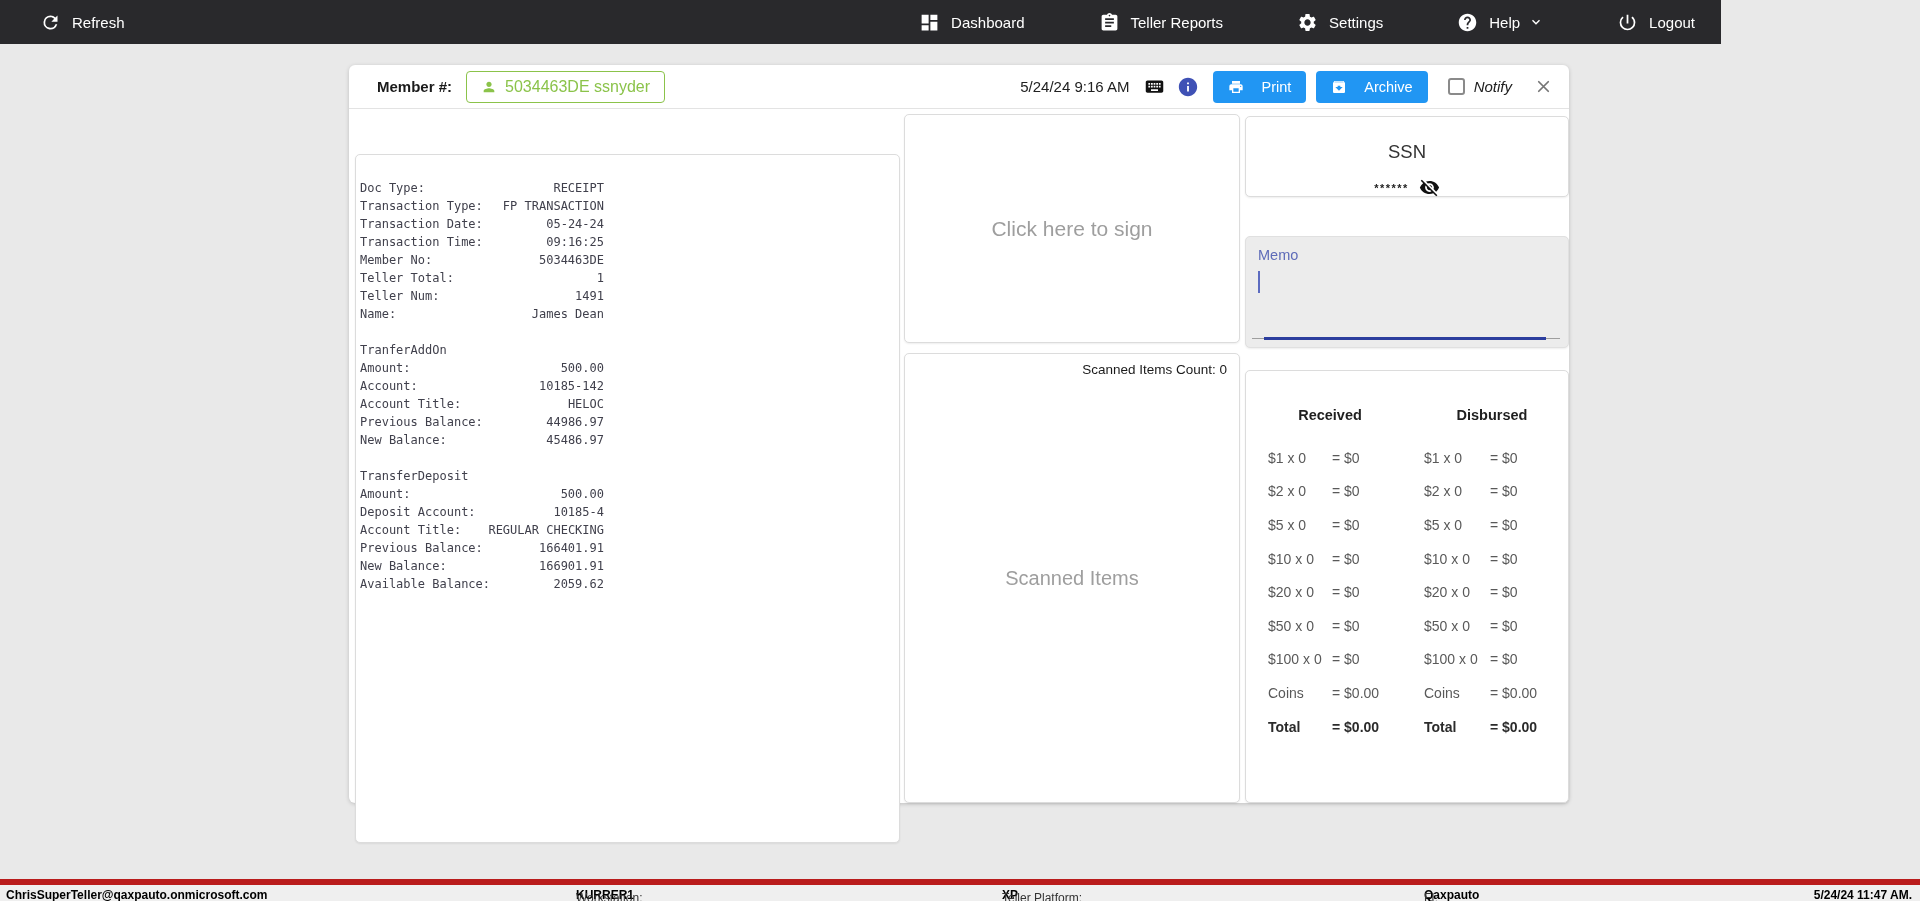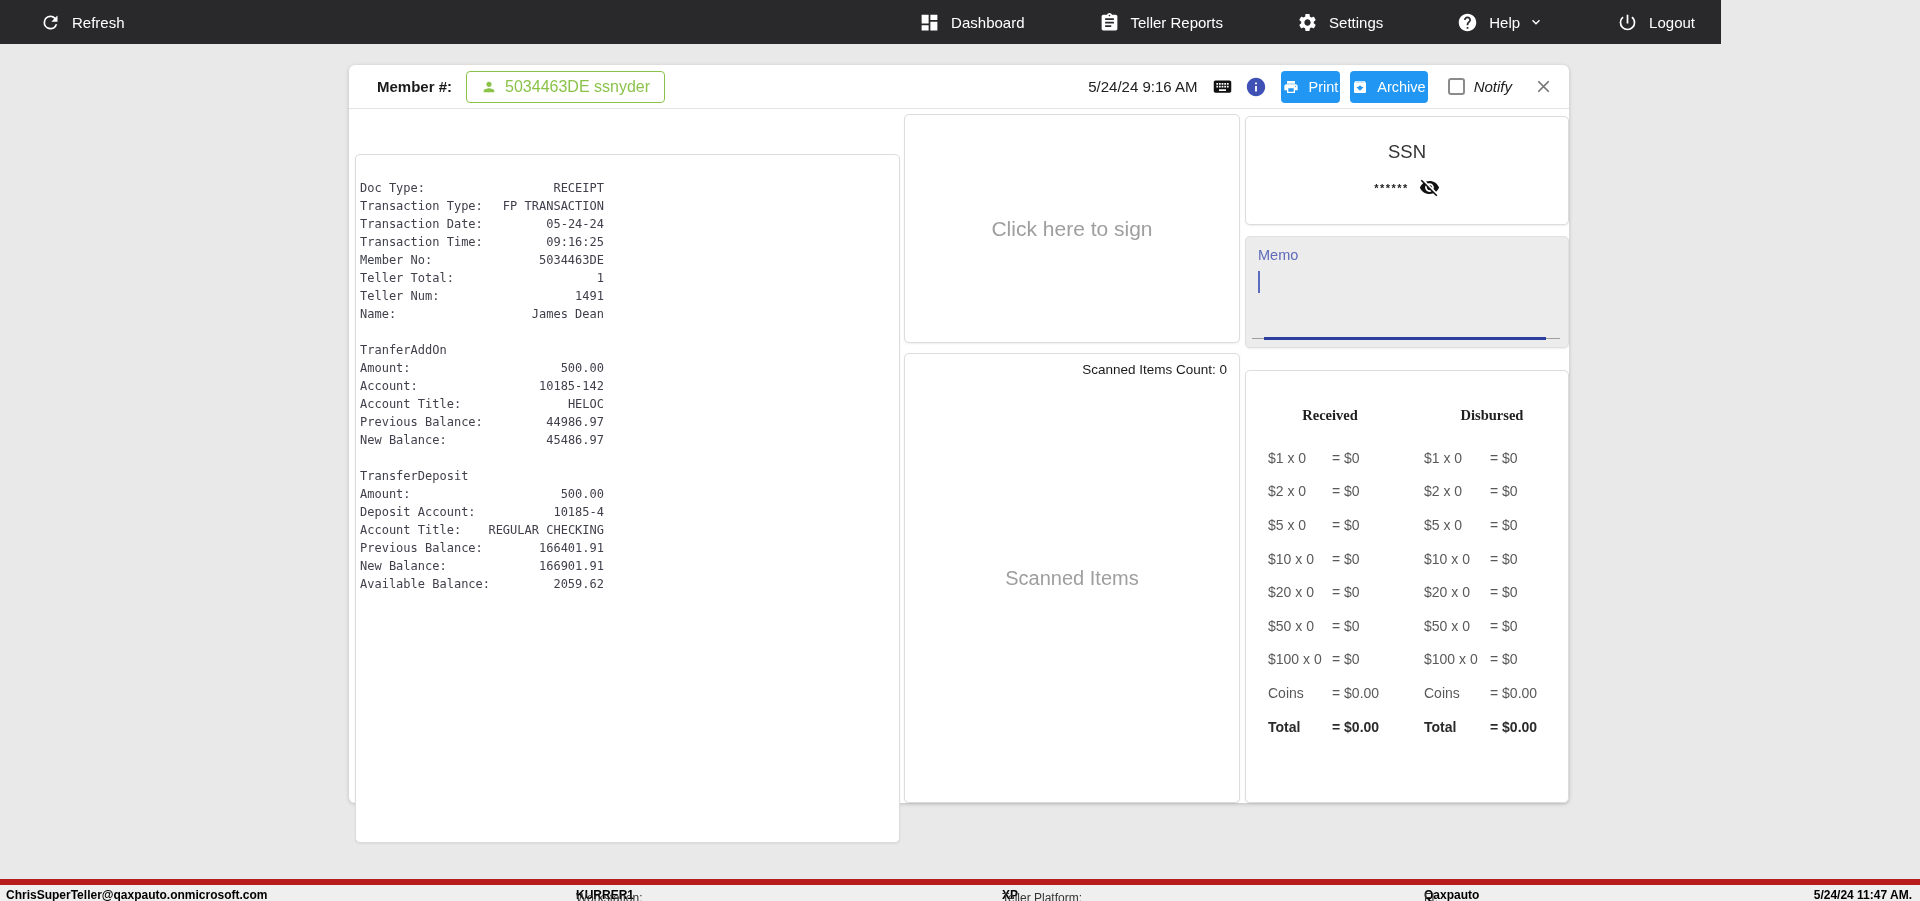--- a/index.html
+++ b/index.html
@@ -20,37 +20,37 @@
 
   .card-header { position:absolute; top:0; left:0; right:0; height:44px; border-bottom:1px solid #e3e3e3;
                  display:flex; align-items:center; }
   .member-label { font-weight:700; font-size:15px; color:#1a1a1a; margin-left:28px; }
   .member-btn { margin-left:14px; display:flex; align-items:center; gap:8px; border:1px solid #8bc34a;
                 border-radius:4px; background:#fff; color:#8bc34a; font-size:16px; padding:6px 14px; cursor:pointer;
                 font-family:"Liberation Sans", sans-serif; }
   .hdr-date { margin-left:auto; font-size:15px; color:#212121; }
   .kbd-icon { width:27px; height:21px; margin-left:12px; }
   .info-icon { width:22px; height:22px; margin-left:9px; cursor:pointer; }
-  .btn-blue { display:flex; align-items:center; gap:9px; background:#2196f3; color:#fff; border:none;
-              border-radius:4px; font-size:14.5px; padding:8px 2px; cursor:pointer;
+  .btn-blue { display:flex; align-items:center; gap:17px; background:#2196f3; color:#fff; border:none;
+              border-radius:4px; font-size:14.5px; padding:8px 15px; cursor:pointer;
               font-family:"Liberation Sans", sans-serif; }
   .btn-print { margin-left:14px; }
   .btn-archive { margin-left:10px; }
   .notify-wrap { margin-left:20px; display:flex; align-items:center; gap:9px; cursor:pointer; }
   .checkbox { width:17px; height:17px; border:2px solid #8a8a8a; border-radius:3px; background:#fff; }
   .notify-label { font-size:15px; color:#212121;font-style:italic; }
   .close-x { margin-left:22px; margin-right:16px; width:19px; height:19px; cursor:pointer; }
 
   
   .panel { position:absolute; background:#fff; border:1px solid #dcdcdc; border-radius:5px;
            box-shadow:0 1px 2px rgba(0,0,0,.07); }
   .receipt-panel { left:6px;  top:49px;  width:545px; height:689px;margin-top:40px; }
   .sign-panel    { left:555px; top:49px; width:336px; height:229px; }
   .scan-panel    { left:555px; top:288px; width:336px; height:450px; }
-  .ssn-panel     { left:896px; top:51px;  width:324px; height:109px; }
+  .ssn-panel     { left:896px; top:51px;  width:324px; height:81px; }
   .memo-panel    { left:896px; top:163px; width:324px; height:112px; background:#ececec; border-color:#e0e0e0;margin-top:8px; }
   .cash-panel    { left:896px; top:305px; width:324px; height:433px; }
 
   
   .receipt { padding:24px 0 0 4px; width:248px; font-family:"DejaVu Sans Mono", monospace;
              font-size:12px; color:#40404c; }
   .r-line { display:flex; justify-content:space-between; min-height:18px; line-height:18px; }
 
   
   .center-ph { position:absolute; top:50%; left:0; right:0; transform:translateY(-50%);
@@ -66,21 +66,21 @@
   .eye-icon { width:21px; height:21px; cursor:pointer; }
 
   
   .memo-label { position:absolute; top:10px; left:12px; font-size:14.5px; color:#5e6bb8; }
   .memo-caret { position:absolute; top:34px; left:12px; width:2px; height:22px; background:#5c6bc0; }
   .memo-line-gray { position:absolute; bottom:8px; left:6px; right:8px; height:1px; background:#9e9e9e; }
   .memo-line-blue { position:absolute; bottom:7px; left:18px; right:22px; height:3px; background:#2c3e9e; }
 
   
   .cash-head { position:absolute; top:36px; left:0; right:0; height:20px; }
-  .cash-head span { position:absolute; font-size:14.5px; font-weight:600; color:#1f1f1f; text-align:center; width:100px;font-family:Liberation Serif, serif; }
+  .cash-head span { position:absolute; font-size:14.5px; font-weight:600; color:#1f1f1f; text-align:center; width:100px; }
   .ch-recv { left:34px; }
   .ch-disb { left:196px; }
   .cash-rows { position:absolute; top:70px; left:22px; right:4px; }
   .cash-row { display:grid; grid-template-columns:64px 92px 66px auto; height:33.6px; align-items:center;
               font-size:14px; color:#595959; }
   .cash-row.cash-bold { color:#2b2b2b; font-weight:700; }
 
   
   .footer { position:absolute; bottom:0; left:0; width:1920px; height:22px; background:#efefef;
             border-top:6px solid #b91c1c; font-size:12px; color:#333; }

